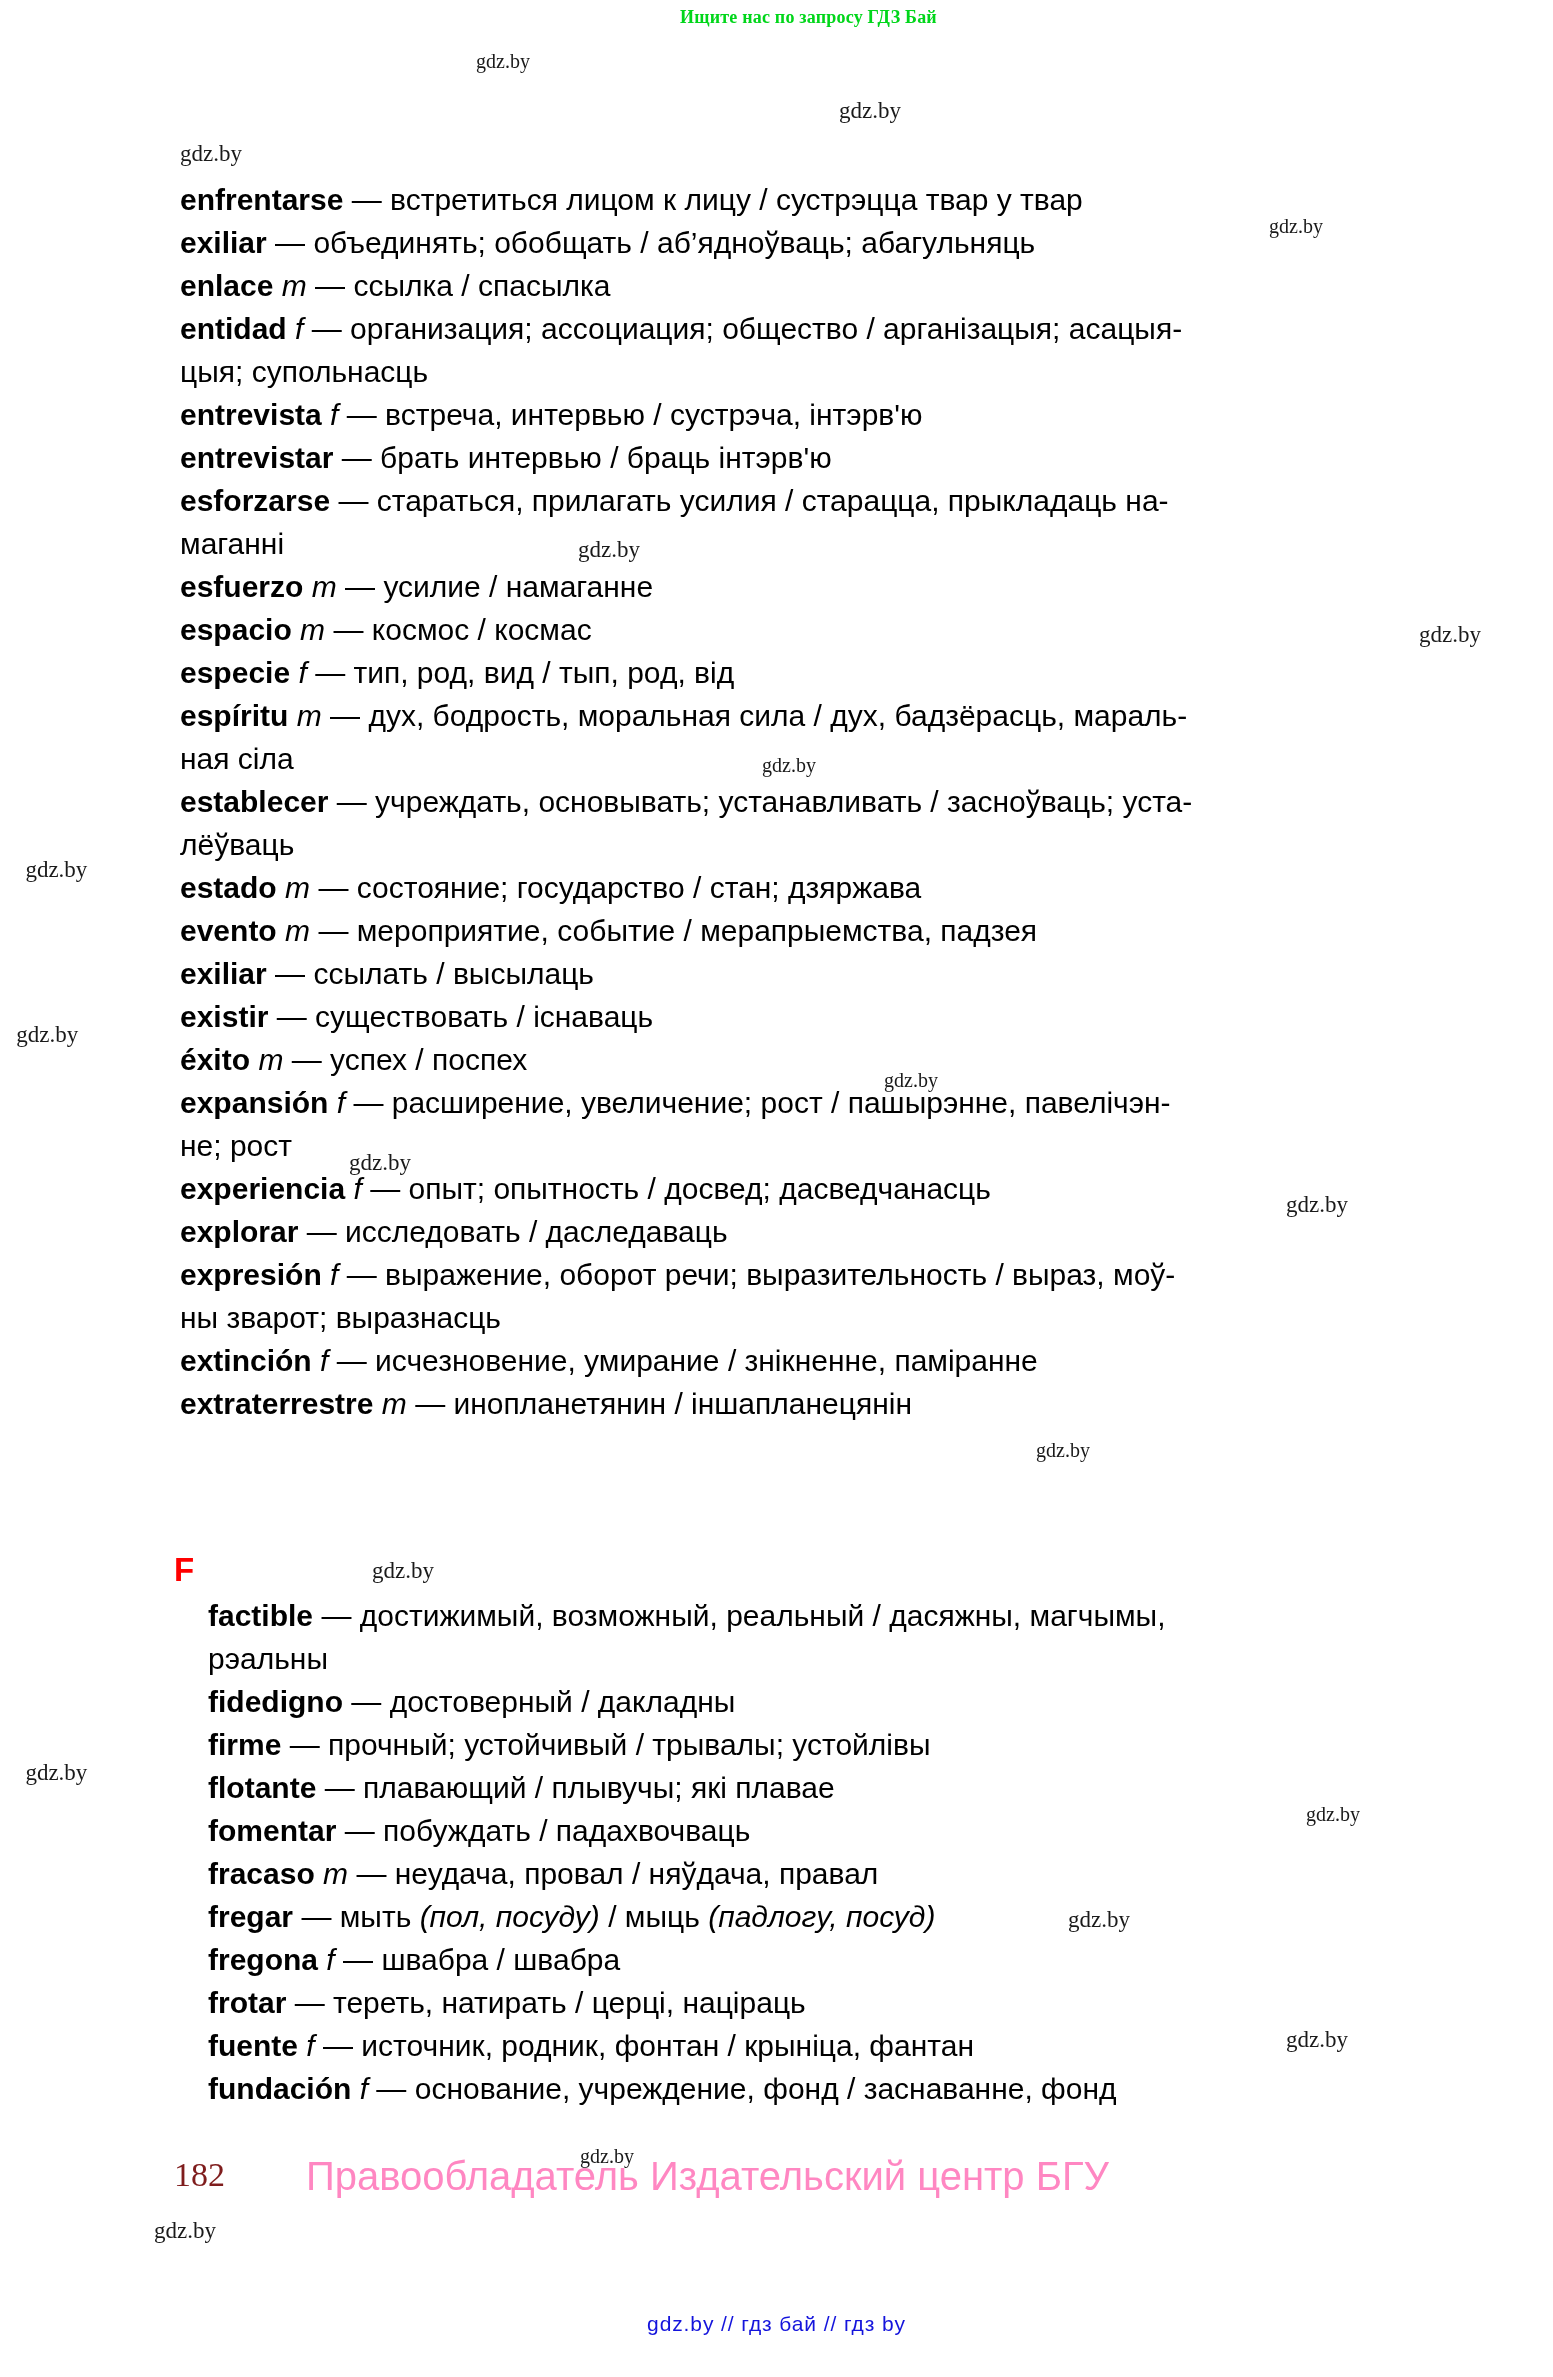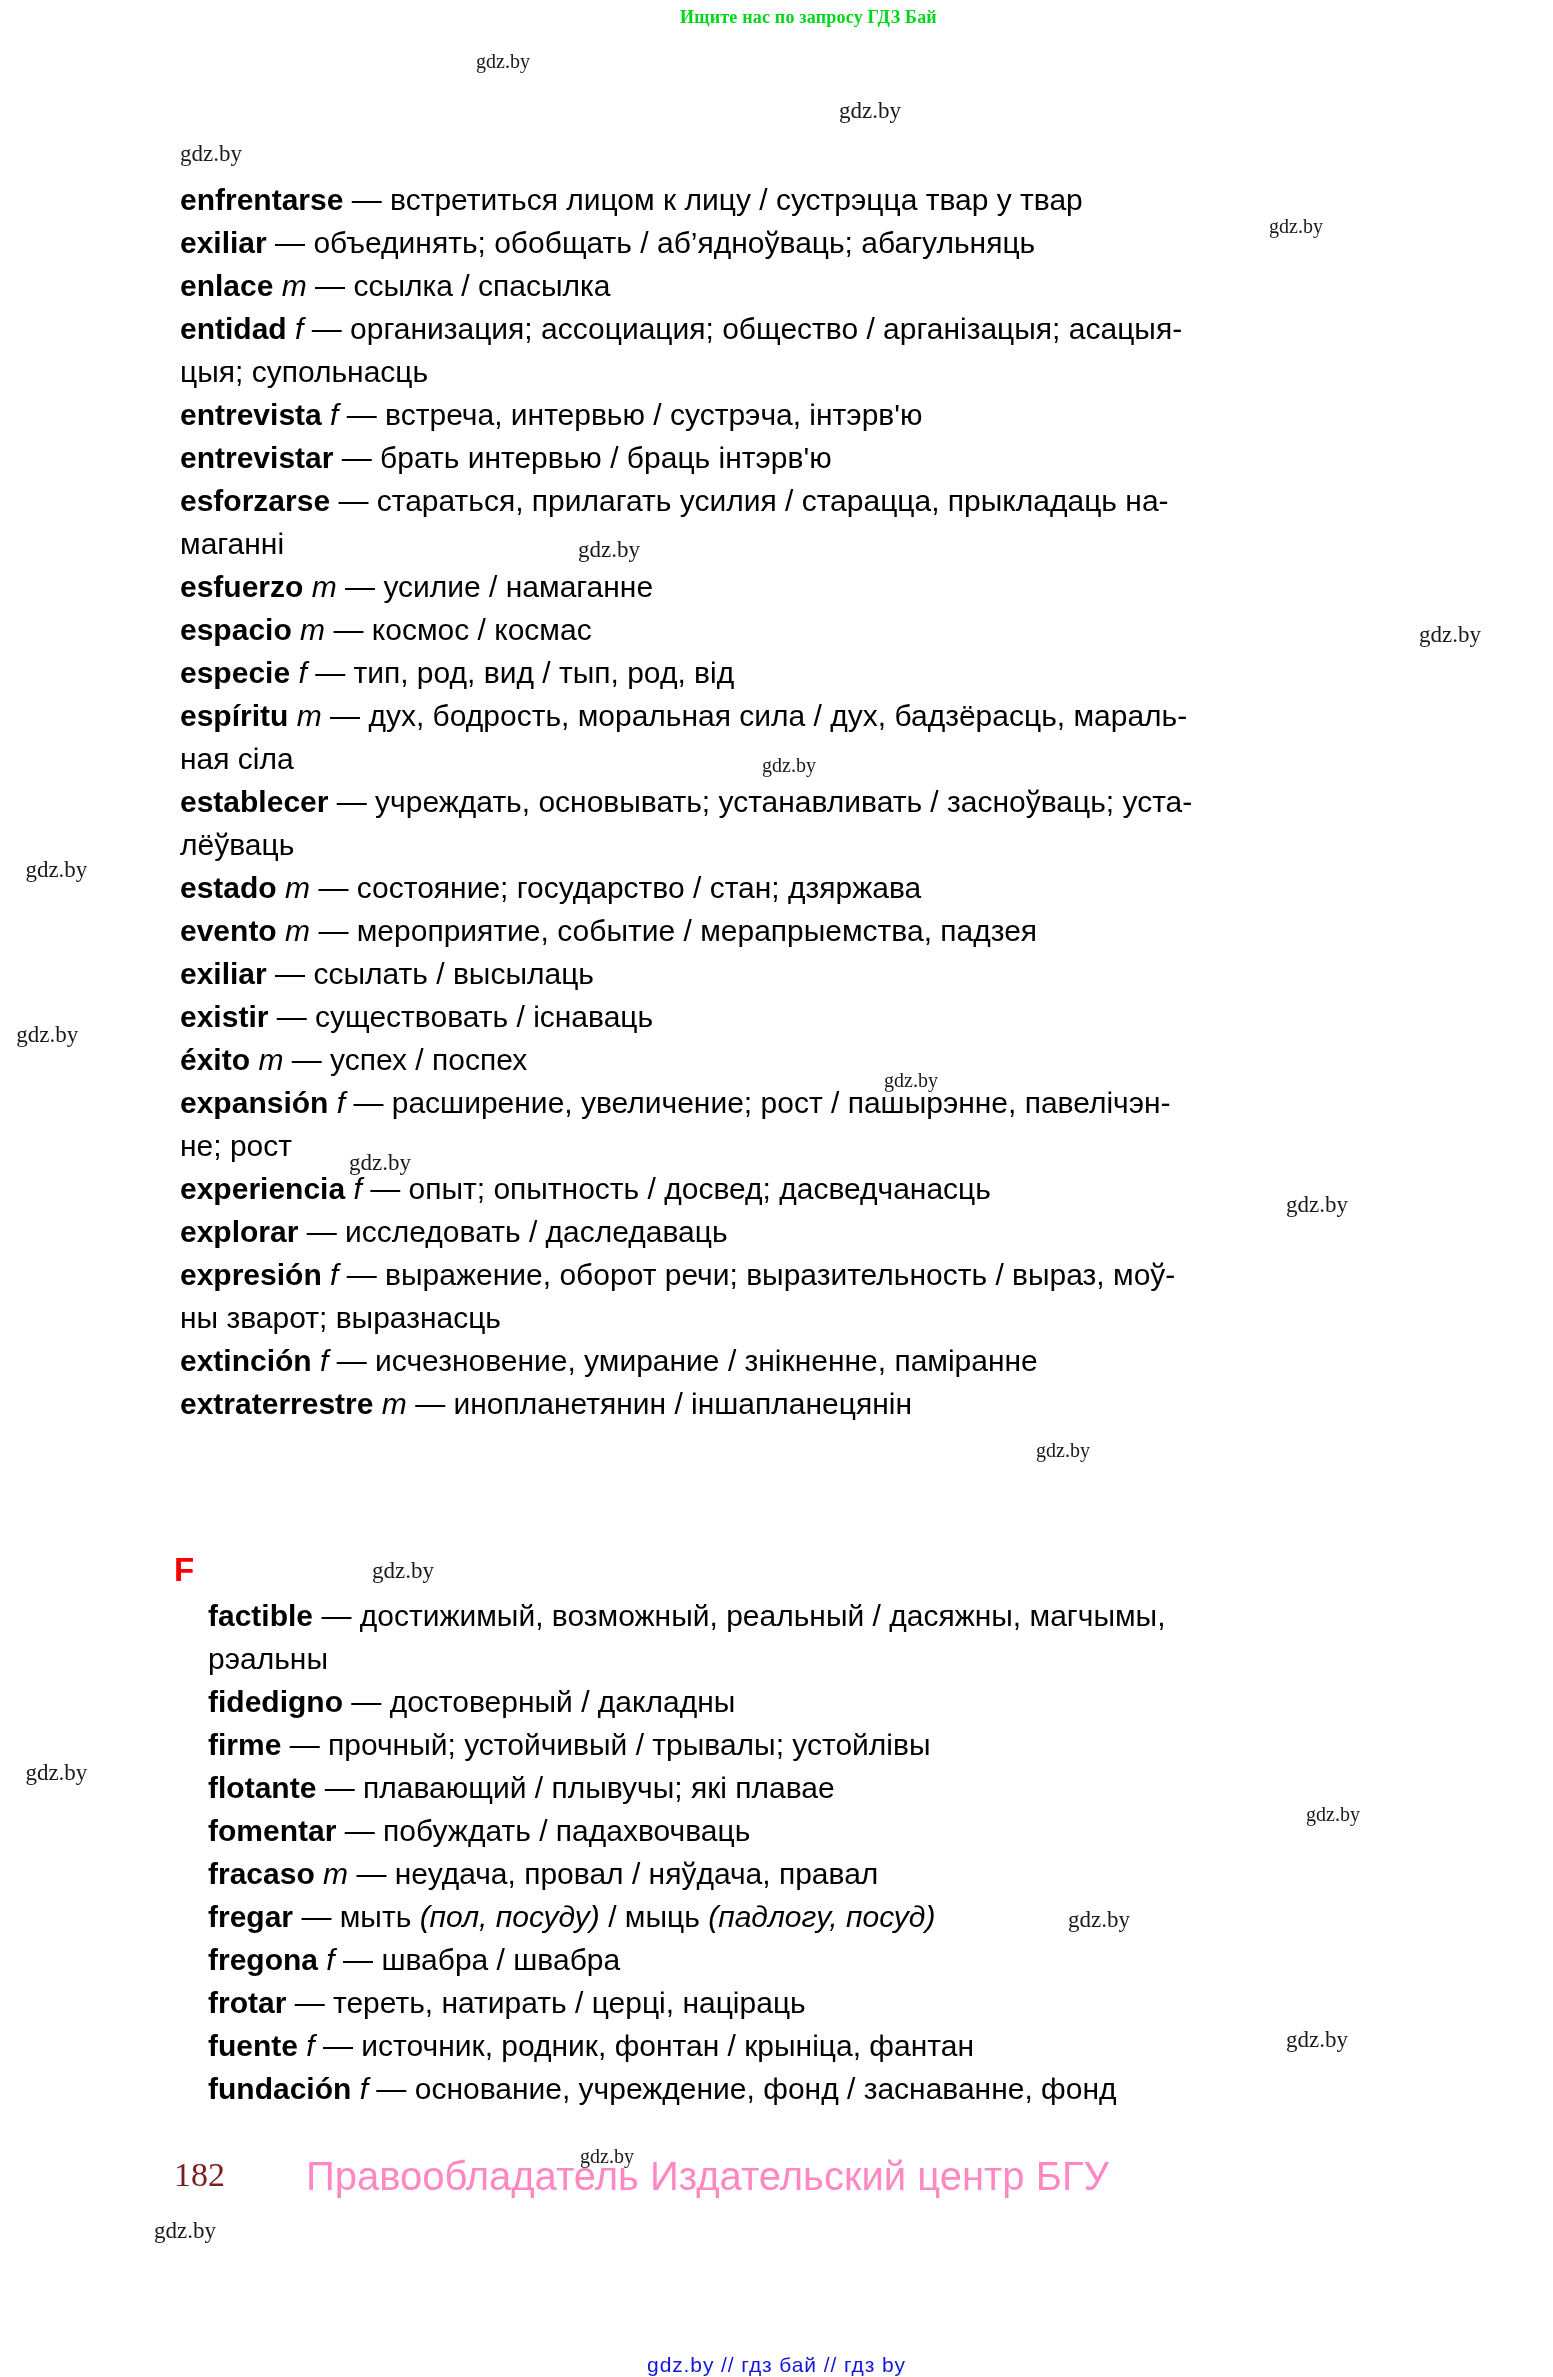--- a/index.html
+++ b/index.html
@@ -201,16 +201,16 @@
       <div class="entry"><span class="hw">fregona</span> <span class="g">f</span> <span>— швабра / швабра</span></div>
       <div class="entry"><span class="hw">frotar</span> <span>— тереть, натирать / церці, націраць</span></div>
       <div class="entry"><span class="hw">fuente</span> <span class="g">f</span> <span>— источник, родник, фонтан / крыніца, фантан</span></div>
       <div class="entry"><span class="hw">fundación</span> <span class="g">f</span> <span>— основание, учреждение, фонд / заснаванне, фонд</span></div>
     </div>
 
   <div class="page-number">182</div>
 
   <div class="copyright" style="color: rgb(255, 135, 194);">Правообладатель Издательский центр БГУ</div>
 
-  <div class="footer" style="color: rgb(20, 20, 220); margin-top: 41px;">gdz.by  //  гдз бай  //  гдз by</div>
+  <div class="footer" style="color: rgb(20, 20, 220);">gdz.by  //  гдз бай  //  гдз by</div>
 
 </div>
 
 
 </body></html>

